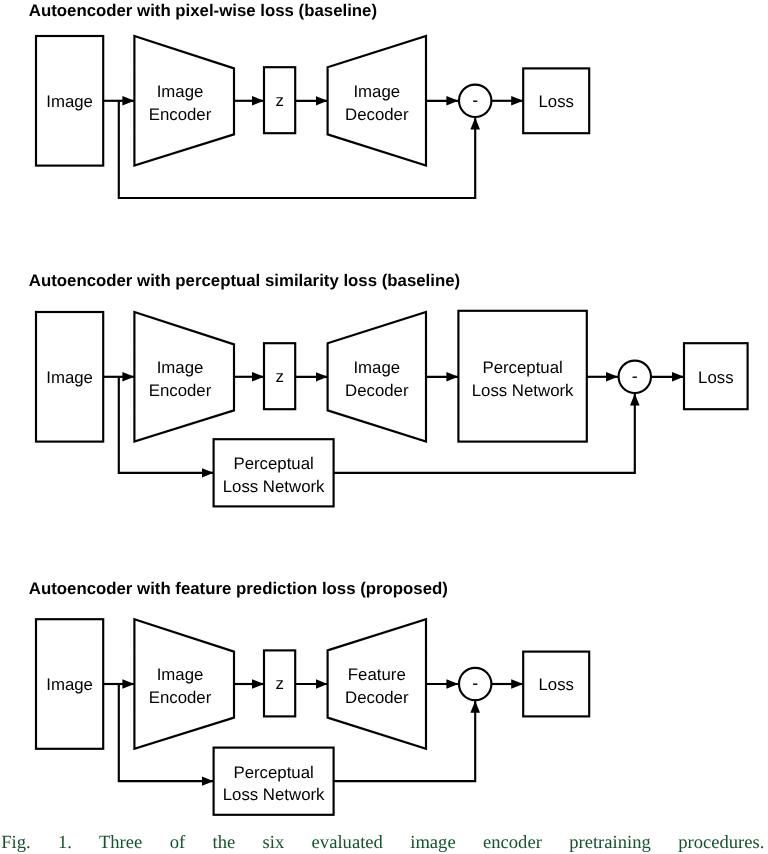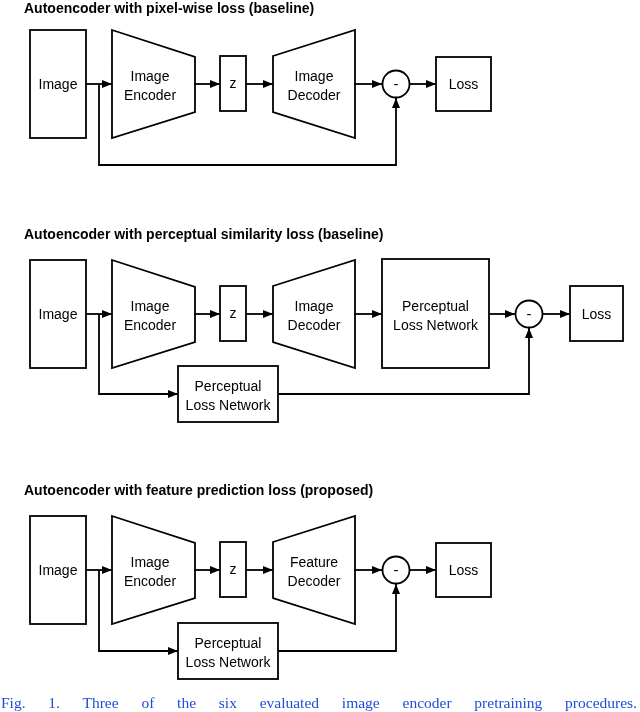--- a/index.html
+++ b/index.html
@@ -45,21 +45,21 @@
   }
   .caption {
     position: absolute;
     left: 1px;
     right: 3px;
     top: 694px;
     height: 18px;
     overflow: hidden;
     font-family: "Liberation Serif", serif;
     font-size: 15.5px;
-    color: #1d4ed8;
+    color: #14532d;
     text-align: justify;
     text-align-last: justify;
     white-space: normal;
   }
 </style>
 </head>
 <body>
 
 <div class="page">
 

